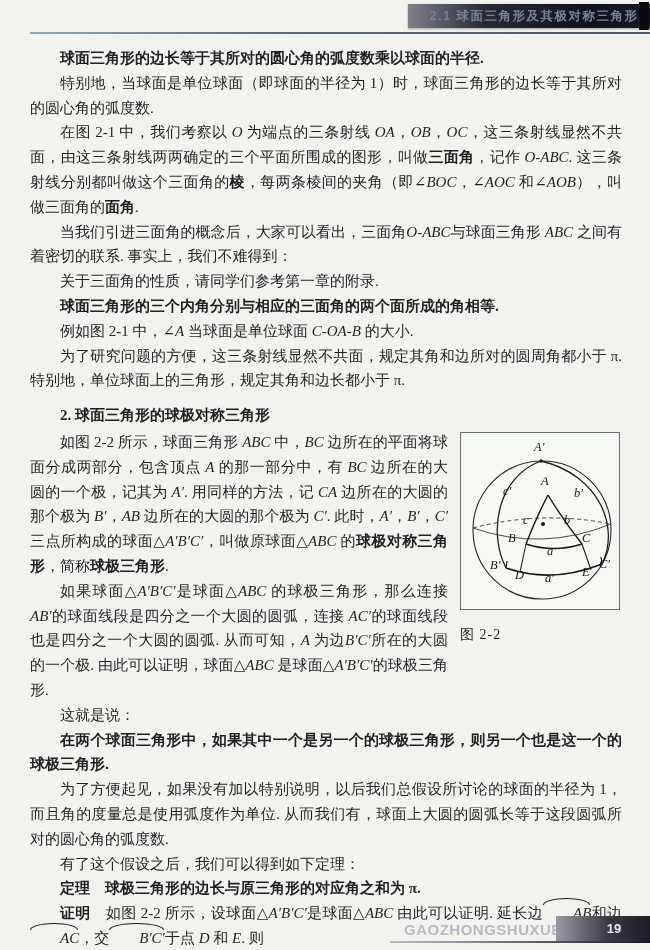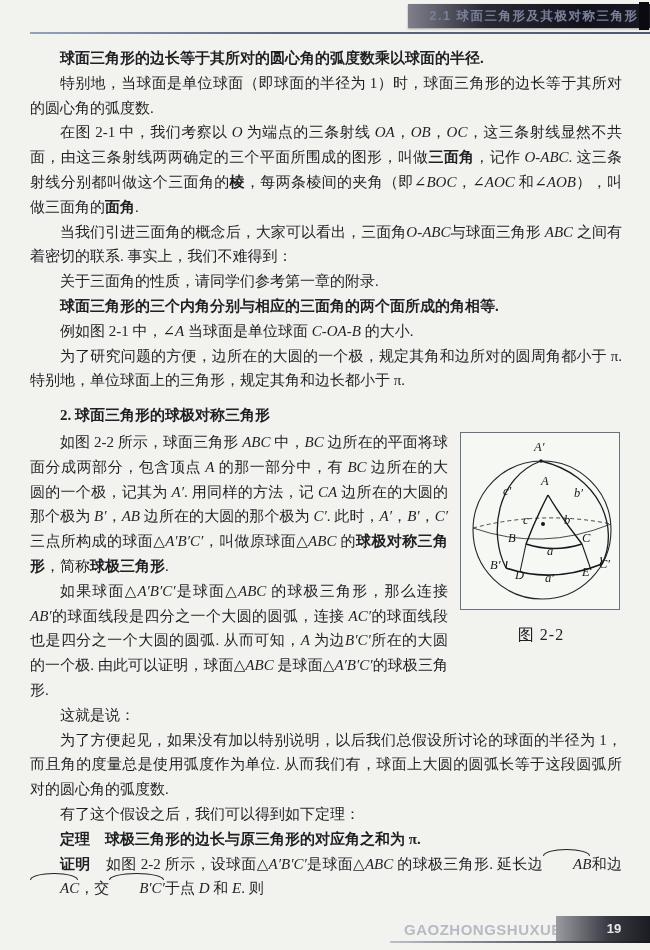--- a/index.html
+++ b/index.html
@@ -46,21 +46,21 @@
   .figure-wrap { float:right; width:162px; margin:2px 0 6px 12px; }
   .figure-box {
     position:relative; width:160px; height:178px;
     border:1px solid #6a7080; background:rgba(250,251,248,.55);
   }
   .figure-box svg { display:block; }
   .flabel {
     position:absolute; font-style:italic; font-size:12.5px; line-height:12px;
     font-family:"Liberation Serif","DejaVu Serif",serif; color:#17181c; white-space:nowrap;
   }
-  .figure-caption { text-align:center; margin-top:13px; font-size:16px; letter-spacing:1px; }
+  .figure-caption { margin-top:13px; font-size:14px; letter-spacing:1px; }
   
   .footer-watermark {
     position:absolute; left:404px; top:921px;
     font-family:"Liberation Sans","DejaVu Sans",sans-serif;
     font-size:15px; font-weight:bold; letter-spacing:.5px; color:#b6bac5;
   }
   .footer-bar {
     position:absolute; left:556px; top:916px; width:116px; height:25px;
     background:linear-gradient(90deg,#9a9aa2 0%,#3a3a44 45%,#0c0c12 100%);
     display:flex; align-items:center; justify-content:center;
@@ -83,21 +83,21 @@
 
 <div class="content">
   <div id="text-top">
       <p class="para"><span class="bd">球面三角形的边长等于其所对的圆心角的弧度数乘以球面的半径.</span></p>
       <p class="para"><span>特别地，当球面是单位球面（即球面的半径为 1）时，球面三角形的边长等于其所对的圆心角的弧度数.</span></p>
       <p class="para"><span>在图 2-1 中，我们考察以 </span><span class="it">O</span><span> 为端点的三条射线 </span><span class="it">OA</span><span>，</span><span class="it">OB</span><span>，</span><span class="it">OC</span><span>，这三条射线显然不共面，由这三条射线两两确定的三个平面所围成的图形，叫做</span><span class="bd">三面角</span><span>，记作 </span><span class="it">O-ABC</span><span>. 这三条射线分别都叫做这个三面角的</span><span class="bd">棱</span><span>，每两条棱间的夹角（即∠</span><span class="it">BOC</span><span>，∠</span><span class="it">AOC</span><span> 和∠</span><span class="it">AOB</span><span>），叫做三面角的</span><span class="bd">面角</span><span>.</span></p>
       <p class="para"><span>当我们引进三面角的概念后，大家可以看出，三面角</span><span class="it">O-ABC</span><span>与球面三角形 </span><span class="it">ABC</span><span> 之间有着密切的联系. 事实上，我们不难得到：</span></p>
       <p class="para"><span>关于三面角的性质，请同学们参考第一章的附录.</span></p>
       <p class="para"><span class="bd">球面三角形的三个内角分别与相应的三面角的两个面所成的角相等.</span></p>
       <p class="para"><span>例如图 2-1 中，∠</span><span class="it">A</span><span> 当球面是单位球面 </span><span class="it">C-OA-B</span><span> 的大小.</span></p>
-      <p class="para"><span>为了研究问题的方便，边所在的大圆的一个极，规定其角和边所对的圆周角都小于 π. 特别地，单位球面上的三角形，规定其角和边长都小于 π.</span></p>
+      <p class="para"><span>为了研究问题的方便，这三条射线显然不共面，规定其角和边所对的圆周角都小于 π. 特别地，单位球面上的三角形，规定其角和边长都小于 π.</span></p>
       <p class="para heading"><span class="bd">2. 球面三角形的球极对称三角形</span></p>
     </div>
   <div id="text-bottom">
     <div class="figure-wrap">
       <div class="figure-box">
         <svg width="158" height="176" viewBox="0 0 158 176">
 
           <circle cx="81" cy="97" r="69" fill="none" stroke="#26272d" stroke-width="1.1"></circle>
 
           <path d="M12,95 Q81,77 150,91" fill="none" stroke="#33343a" stroke-width="0.9" stroke-dasharray="4 3"></path>
@@ -138,24 +138,25 @@
         <span class="flabel" style="left:54px; top:136px;">D</span>
         <span class="flabel" style="left:84px; top:139px;">a′</span>
         <span class="flabel" style="left:121px;top:133px;">E</span>
         <span class="flabel" style="left:138px;top:125px;">C′</span>
       </div>
       <div class="figure-caption">图 2-2</div>
     </div>
   <p class="para"><span>如图 2-2 所示，球面三角形 </span><span class="it">ABC</span><span> 中，</span><span class="it">BC</span><span> 边所在的平面将球面分成两部分，包含顶点 </span><span class="it">A</span><span> 的那一部分中，有 </span><span class="it">BC</span><span> 边所在的大圆的一个极，记其为 </span><span class="it">A′</span><span>. 用同样的方法，记 </span><span class="it">CA</span><span> 边所在的大圆的那个极为 </span><span class="it">B′</span><span>，</span><span class="it">AB</span><span> 边所在的大圆的那个极为 </span><span class="it">C′</span><span>. 此时，</span><span class="it">A′</span><span>，</span><span class="it">B′</span><span>，</span><span class="it">C′</span><span>三点所构成的球面△</span><span class="it">A′B′C′</span><span>，叫做原球面△</span><span class="it">ABC</span><span> 的</span><span class="bd">球极对称三角形</span><span>，简称</span><span class="bd">球极三角形</span><span>.</span></p>
       <p class="para"><span>如果球面△</span><span class="it">A′B′C′</span><span>是球面△</span><span class="it">ABC</span><span> 的球极三角形，那么连接 </span><span class="it">AB′</span><span>的球面线段是四分之一个大圆的圆弧，连接 </span><span class="it">AC′</span><span>的球面线段也是四分之一个大圆的圆弧. 从而可知，</span><span class="it">A</span><span> 为边</span><span class="it">B′C′</span><span>所在的大圆的一个极. 由此可以证明，球面△</span><span class="it">ABC</span><span> 是球面△</span><span class="it">A′B′C′</span><span>的球极三角形.</span></p>
       <p class="para"><span>这就是说：</span></p>
+      <p class="para"><span class="bd">在两个球面三角形中，如果其中一个是另一个的球极三角形，则另一个也是这一个的球极三角形.</span></p>
       <p class="para"><span>为了方便起见，如果没有加以特别说明，以后我们总假设所讨论的球面的半径为 1，而且角的度量总是使用弧度作为单位. 从而我们有，球面上大圆的圆弧长等于这段圆弧所对的圆心角的弧度数.</span></p>
       <p class="para"><span>有了这个假设之后，我们可以得到如下定理：</span></p>
       <p class="para"><span class="bd">定理</span><span class="bd">　球极三角形的边长与原三角形的对应角之和为 π.</span></p>
-      <p class="para"><span class="bd">证明</span><span>　如图 2-2 所示，设球面△</span><span class="it">A′B′C′</span><span>是球面△</span><span class="it">ABC</span><span> 的球极三角形. 延长边</span><span class="it arc">AB</span><span>和边</span><span class="it arc">AC</span><span>，交</span><span class="it arc">B′C′</span><span>于点 </span><span class="it">D</span><span> 和 </span><span class="it">E</span><span>. 则</span></p>
+      <p class="para"><span class="bd">证明</span><span>　如图 2-2 所示，设球面△</span><span class="it">A′B′C′</span><span>是球面△</span><span class="it">ABC</span><span> 由此可以证明. 延长边</span><span class="it arc">AB</span><span>和边</span><span class="it arc">AC</span><span>，交</span><span class="it arc">B′C′</span><span>于点 </span><span class="it">D</span><span> 和 </span><span class="it">E</span><span>. 则</span></p>
     </div>
 </div>
 
 <div class="footer-watermark">GAOZHONGSHUXUE</div>
 <div class="footer-bar">
   <span>19</span>
 </div>
 <div class="footer-line"></div>
 
 </body></html>

